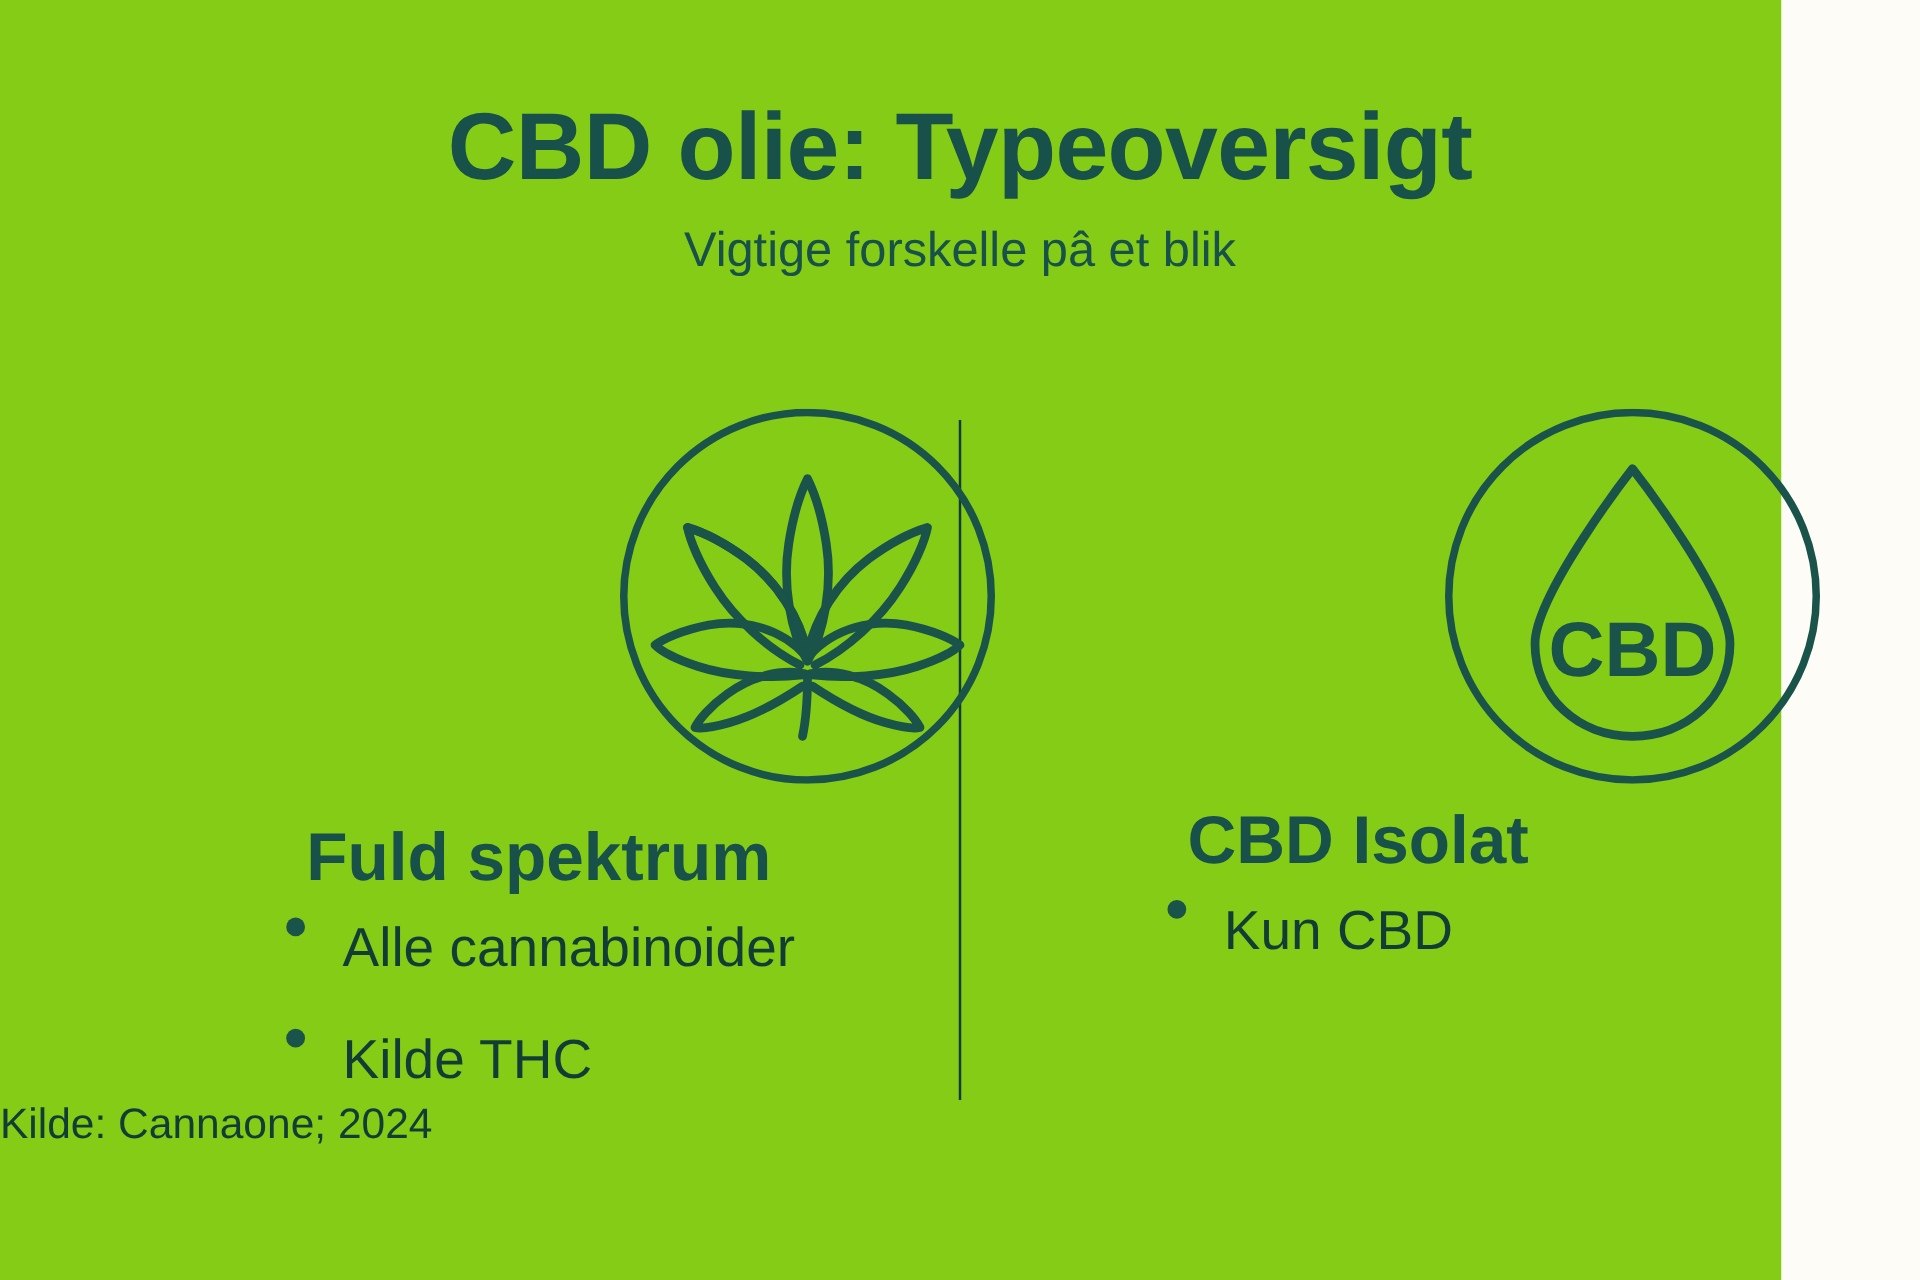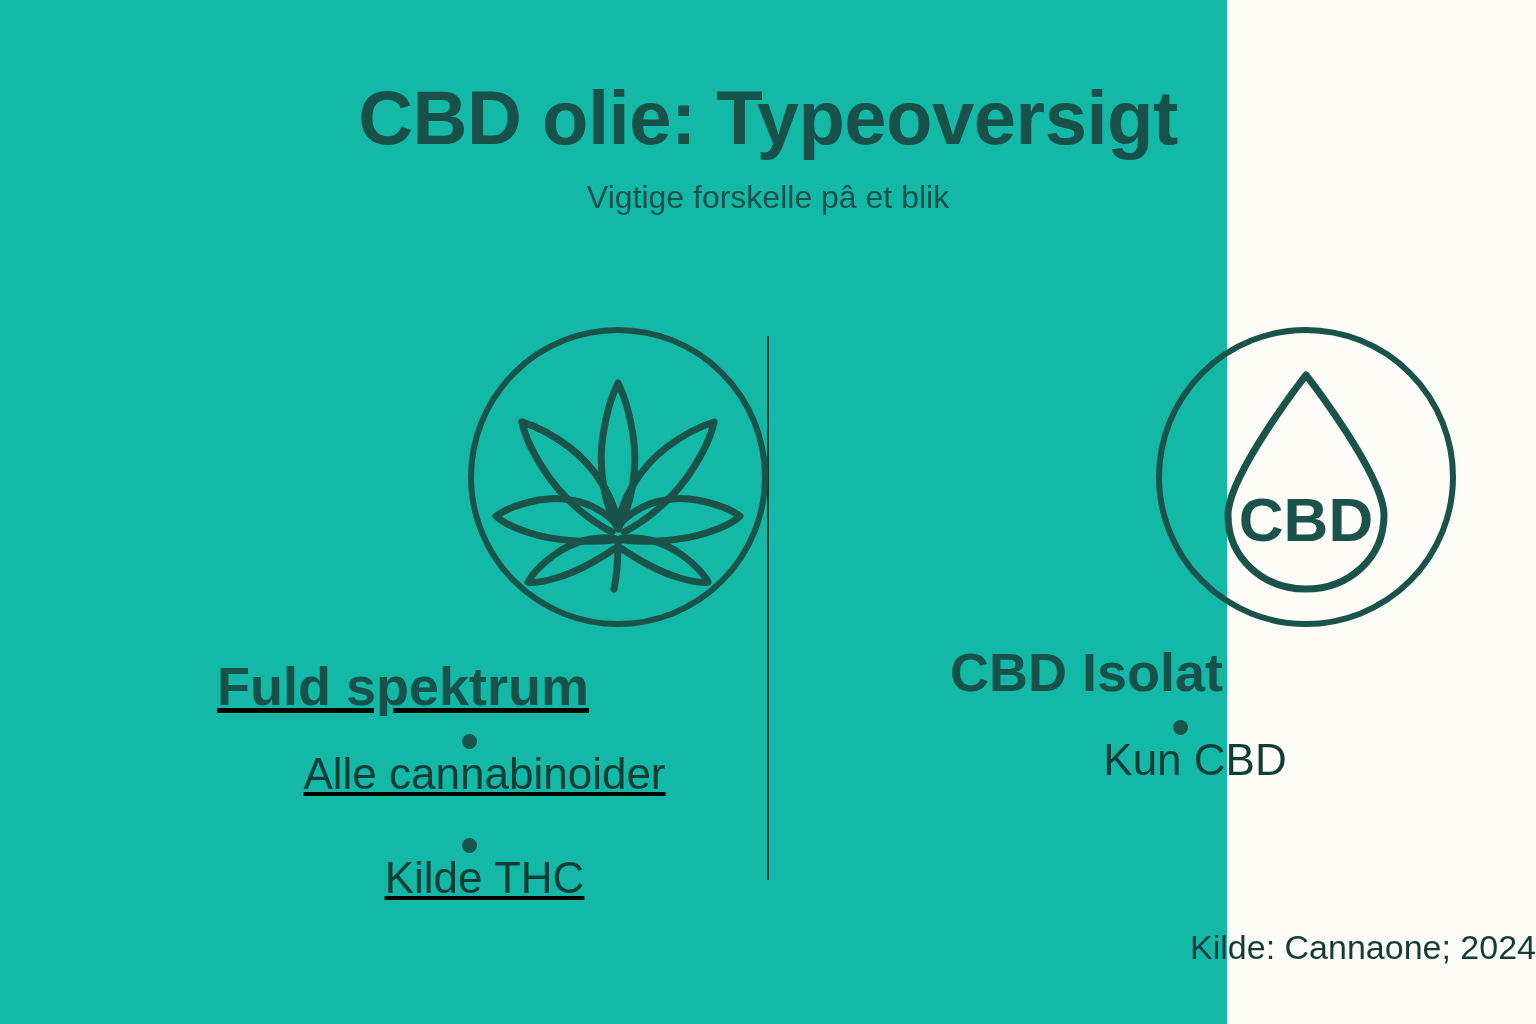--- a/index.html
+++ b/index.html
@@ -9,44 +9,45 @@
   }
   body {
     width: 1536px;
     height: 1024px;
     background: #fdfcf6;
     font-family: "Liberation Sans", sans-serif;
     overflow: hidden;
   }
   .canvas {
     position: relative;
-    width: 1227px;
+    width: 1401px;
     height: 1024px;
-    background: #14b8a6;
+    background: #84cc16;
+    padding-left: 24px;
   }
 
   
   .header {
     position: absolute;
     top: 78px;
     left: 0;
     width: 1536px;
     text-align: center;
   }
   .title {
     font-size: 76px;
     font-weight: 700;
     color: #17514a;
     letter-spacing: -0.5px;
     line-height: 1.05;
     margin: 0;
     white-space: nowrap;
   }
   .subtitle {
-    font-size: 32px;
+    font-size: 39px;
     font-weight: 400;
     color: #17514a;
     line-height: 1.1;
     margin: 22px 0 0 0;
     white-space: nowrap;
   }
 
   
   .divider {
     position: absolute;
@@ -56,21 +57,21 @@
     height: 544px;
     background: #123c36;
   }
 
   
   .col {
     position: absolute;
     top: 327px;
     width: 700px;
   }
-  .col-left  { left: 68px; text-decoration: underline; }
+  .col-left  { left: 96px; }
   .col-right { left: 756px; }
 
   .icon-wrap {
     width: 700px;
     display: flex;
     justify-content: flex-end;
     align-items: flex-start;
     height: 300px;
   }
   .icon-circle {
@@ -93,47 +94,46 @@
   ul.bullets {
     list-style: none;
     margin: 18px 0 0 0;
     padding: 0;
   }
   .col-left  ul.bullets { margin-left: 133px; }
   .col-right ul.bullets { margin-left: 178px; }
 
   ul.bullets li {
     display: flex;
-    align-items: center;
+    align-items: flex-start;
     margin-bottom: 38px;
     white-space: nowrap;
-    flex-direction: column;
   }
   .bullet-dot {
     width: 15px;
     height: 15px;
     border-radius: 50%;
     background: #1a5349;
     flex: 0 0 auto;
     margin-right: 30px;
   }
   .bullet-text {
     font-size: 44px;
     font-weight: 400;
     color: #123c36;
     line-height: 1.15;
   }
 
   
   .footer {
     position: absolute;
     left: 0;
-    top: 928px;
+    top: 880px;
     width: 1536px;
-    text-align: right;
+    text-align: left;
   }
   .source {
     font-size: 34px;
     font-weight: 400;
     color: #123c36;
     margin: 0;
     white-space: nowrap;
   }
 </style>
 </head>

